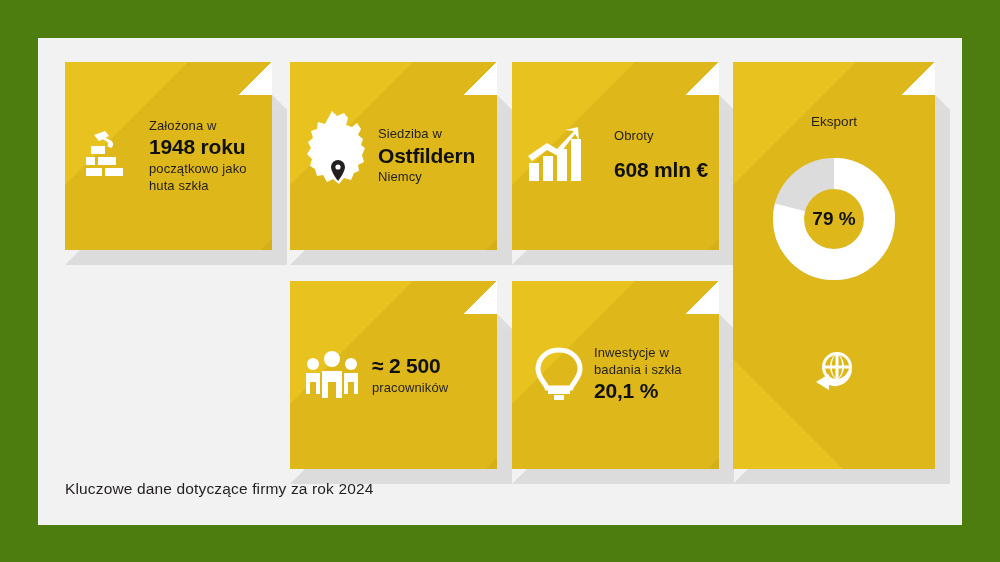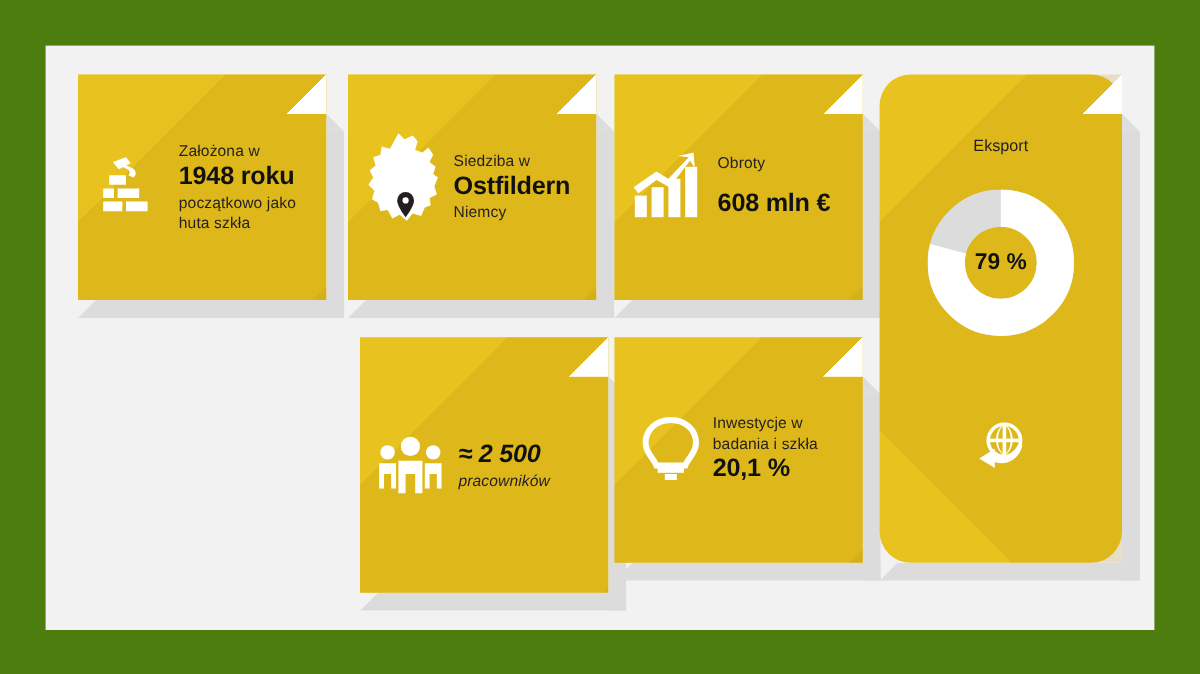--- a/index.html
+++ b/index.html
@@ -135,29 +135,29 @@
         <svg width="64" height="58" viewBox="0 0 64 58">
           <g fill="#ffffff">
             <rect x="4" y="36" width="10" height="18"></rect>
             <rect x="18" y="29" width="10" height="25"></rect>
             <rect x="32" y="22" width="10" height="32"></rect>
             <rect x="46" y="12" width="10" height="42"></rect>
             <path d="M3 29 L22 16 L32 22 L49 4 l-9 -1 l13 -3 l1 13 l-4 -6 L33 29 L22 23 L7 34 z"></path>
           </g>
         </svg>
       </div>
-      <div class="txt" style="margin-left:8px;gap:12px;">
+      <div class="txt" style="margin-left:24px;gap:12px;">
         <div class="t-small">Obroty</div>
         <div class="t-big">608 mln €</div>
       </div>
     </div>
   </div>
 
 
-  <div class="card" id="card-employees" style="left:300px;top:281px;width:207px;height:213px;font-style:italic;">
+  <div class="card" id="card-employees" style="left:290px;top:281px;width:207px;height:188px;">
     <div class="diag">
         <div style="position: absolute; left: -30%; top: 28%; width: 200%; height: 200%; background: linear-gradient(135deg, rgba(0, 0, 0, 0) 0%, rgba(0, 0, 0, 0) 49.6%, rgba(120, 90, 0, 0.1) 49.8%, rgba(120, 90, 0, 0.1) 100%);"></div>
       </div>
     <div class="drop-r"></div>
     <div class="drop-b"></div>
     <div class="fold"></div>
     <div class="fold-shadow"></div>
 
     <div class="content" style="padding-left:14px;">
       <div class="icon-box" style="width:56px;height:52px;">
@@ -199,21 +199,21 @@
         </svg>
       </div>
       <div class="txt" style="margin-left:8px;">
         <div class="t-small">Inwestycje w</div>
         <div class="t-small">badania i szkła</div>
         <div class="t-big">20,1 %</div>
       </div>
     </div>
   </div>
 
-  <div class="card" id="card-export" style="left:733px;top:62px;width:202px;height:407px;border-radius:26px;">
+  <div class="card" id="card-export" style="left:733px;top:62px;width:202px;height:407px;">
     <div class="diag">
         <div style="position: absolute; left: -30%; top: 28%; width: 200%; height: 200%; background: linear-gradient(135deg, rgba(0, 0, 0, 0) 0%, rgba(0, 0, 0, 0) 49.6%, rgba(120, 90, 0, 0.1) 49.8%, rgba(120, 90, 0, 0.1) 100%);"></div>
       </div>
     <div class="drop-r"></div>
     <div class="drop-b"></div>
     <div class="fold"></div>
     <div class="fold-shadow"></div>
 
     <div class="exp-title" style="z-index:3;">Eksport</div>
 
@@ -235,14 +235,15 @@
           <rect x="25.5" y="4" width="3" height="26"></rect>
           <rect x="13" y="15.5" width="28" height="3"></rect>
           <path d="M27 4 c-7 4 -7 21 0 25 c-3 0 -7 -6 -7 -12.5 S24 4 27 4 z"></path>
           <path d="M27 4 c7 4 7 21 0 25 c3 0 7 -6 7 -12.5 S30 4 27 4 z"></path>
           <path d="M42 21 c-2 11 -13 18 -23 14 l0 5 l-13 -8 l13 -8 l0 5 c7 3 16 -1 19 -8 z"></path>
         </g>
       </svg>
     </div>
   </div>
 
+  <div id="caption">Kluczowe dane dotyczące firmy za rok 2024</div>
 
 </div>
 
 </body></html>

